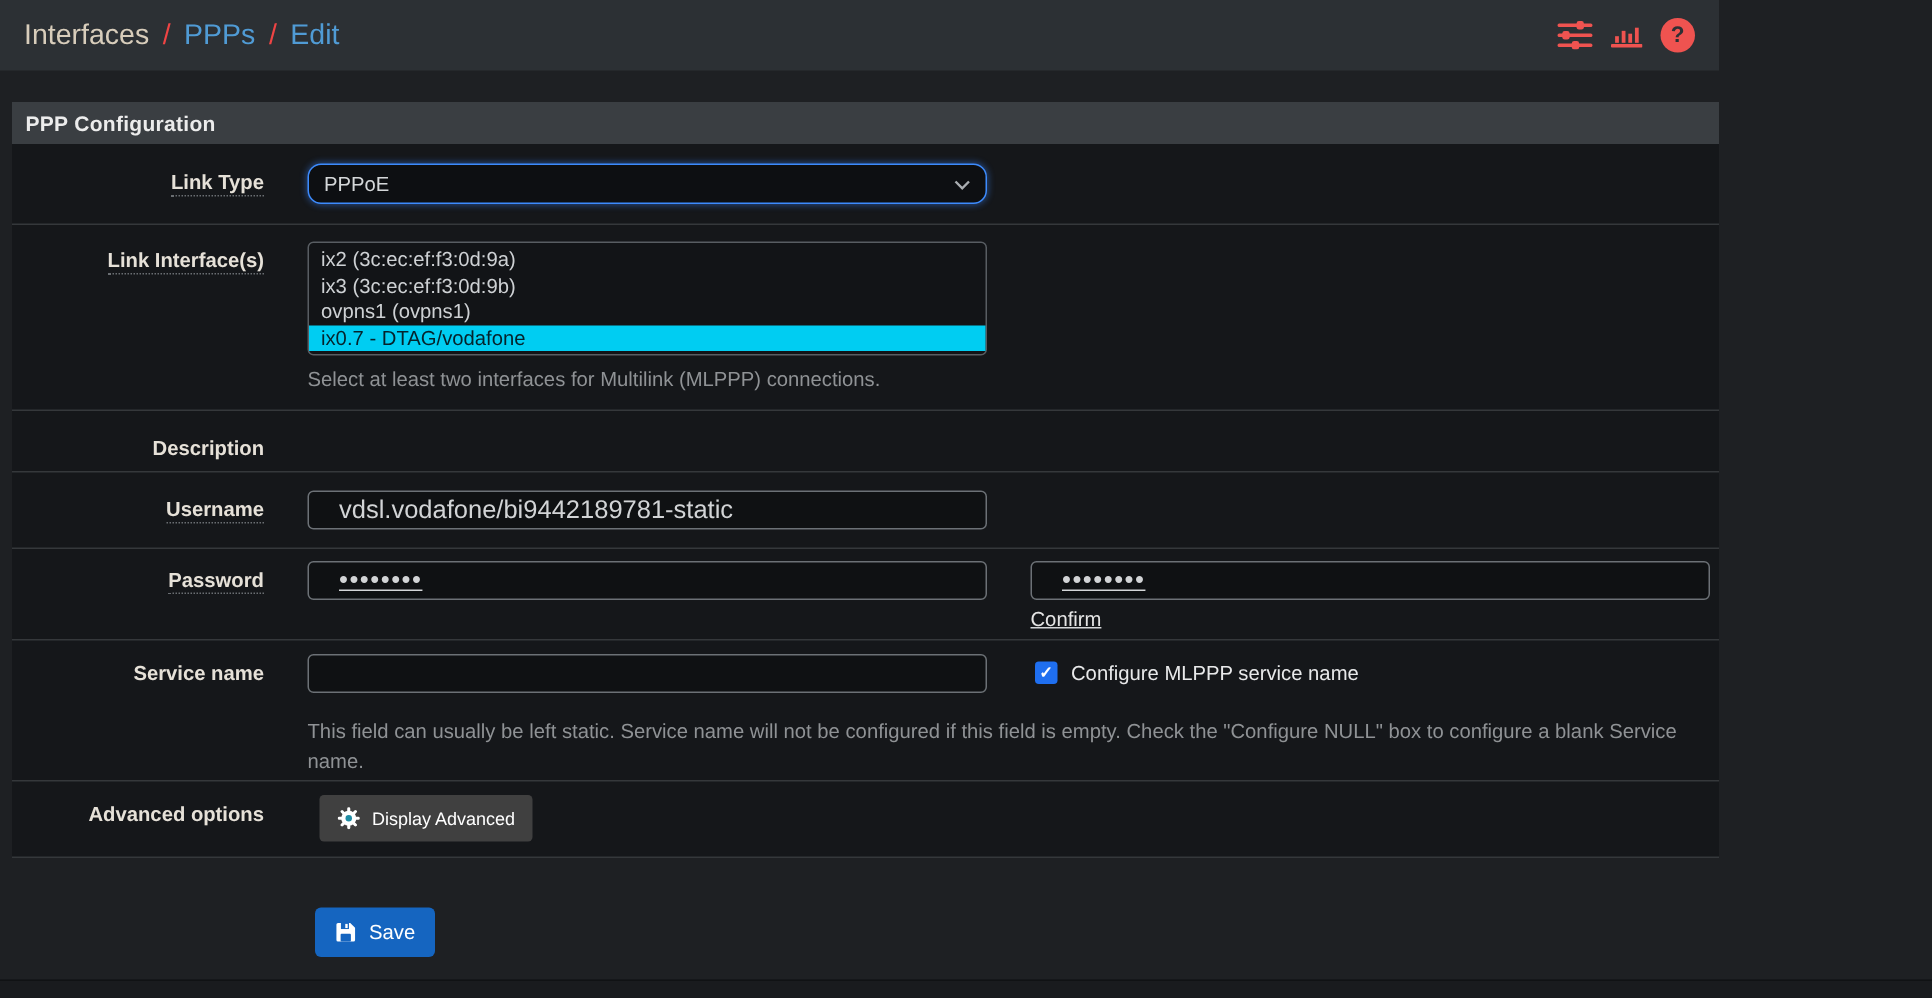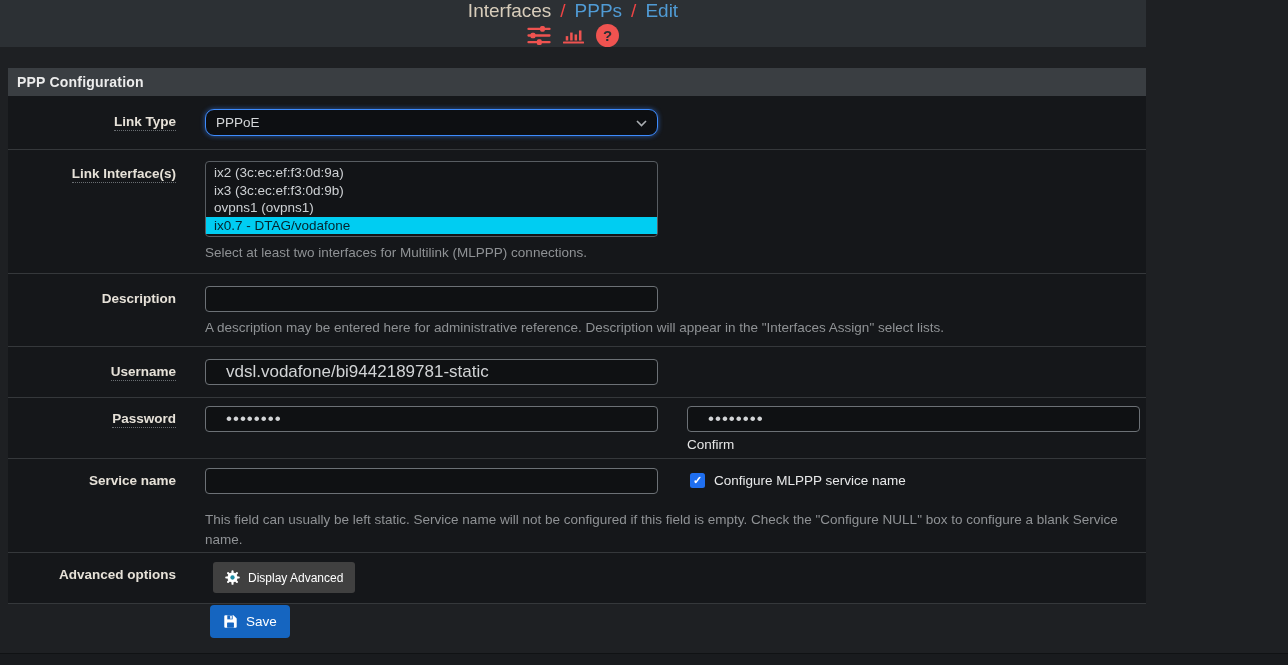--- a/index.html
+++ b/index.html
@@ -10,21 +10,20 @@
     position:relative;
     overflow:hidden;
     color:#d4d6d8;
   }
   
   .topbar {
     position:absolute; left:0; top:0; width:1146px; height:47px;
     background:#2c3034;
     display:flex; align-items:center; justify-content:space-between;
     padding:0 16px;
-    flex-direction:column;
   }
   .breadcrumb { font-size:19px; display:flex; align-items:center; gap:9px; }
   .bc-current { color:#d8cdbb; }
   .bc-sep { color:#ef4444; }
   .bc-link { color:#509bd5; cursor:pointer; text-decoration:none; }
   .topbar-icons { display:flex; align-items:center; gap:12px; }
   .tb-icon { display:flex; align-items:center; justify-content:center; cursor:pointer; }
   .help-circle {
     width:23px; height:23px; border-radius:50%;
     background:#ef5350; color:#2c3034;
@@ -77,21 +76,21 @@
     height:17.5px; line-height:17.5px; padding:0 8px;
     font-size:13.5px; color:#ced1d4; cursor:pointer;
     white-space:nowrap; overflow:hidden;
   }
   .list-option.selected { background:#00cdf2; color:#05232c; }
   
   .row-linktype   { padding:13px 0; }
   .row-interfaces { padding:11px 0 10px 0; }
   .row-desc       { padding:12px 0 8px 0; }
   .row-user       { padding:12px 0; }
-  .row-pass       { padding:8px 0 6px 0; }
+  .row-pass       { padding:8px 0 6px 0;text-decoration:underline; }
   .row-service    { padding:9px 0 2px 0; }
   .row-adv        { padding:9px 0 10px 0; }
   .dual { display:flex; gap:29px; }
   .stack { display:flex; flex-direction:column; }
   .confirm-label { color:#e5e5e5; font-size:13.5px; margin-top:5px; }
   
   .chk-group { display:flex; align-items:center; margin-left:32px; margin-top:5px; cursor:pointer; }
   .chk-box {
     width:15px; height:15px; border-radius:2.5px; background:#1f6ff0;
     color:#fff; font-size:11px; font-weight:bold;
@@ -175,24 +174,20 @@
           <div class="list-option selected">ix0.7 - DTAG/vodafone</div>
         </div>
         <div class="help-text">Select at least two interfaces for Multilink (MLPPP) connections.</div>
       </div>
     </div>
 
     <div class="form-row row-desc">
       <div class="label-col">
         <span class="lbl">Description</span>
       </div>
-      <div class="content-col">
-        <input class="txt-input" type="text" value="" style="">
-        <div class="help-text">A description may be entered here for administrative reference. Description will appear in the "Interfaces Assign" select lists.</div>
-      </div>
     </div>
 
     <div class="form-row row-user">
       <div class="label-col">
         <span class="lbl u">Username</span>
       </div>
       <div class="content-col">
         <input class="txt-input" type="text" value="vdsl.vodafone/bi9442189781-static" style="">
       </div>
     </div>

